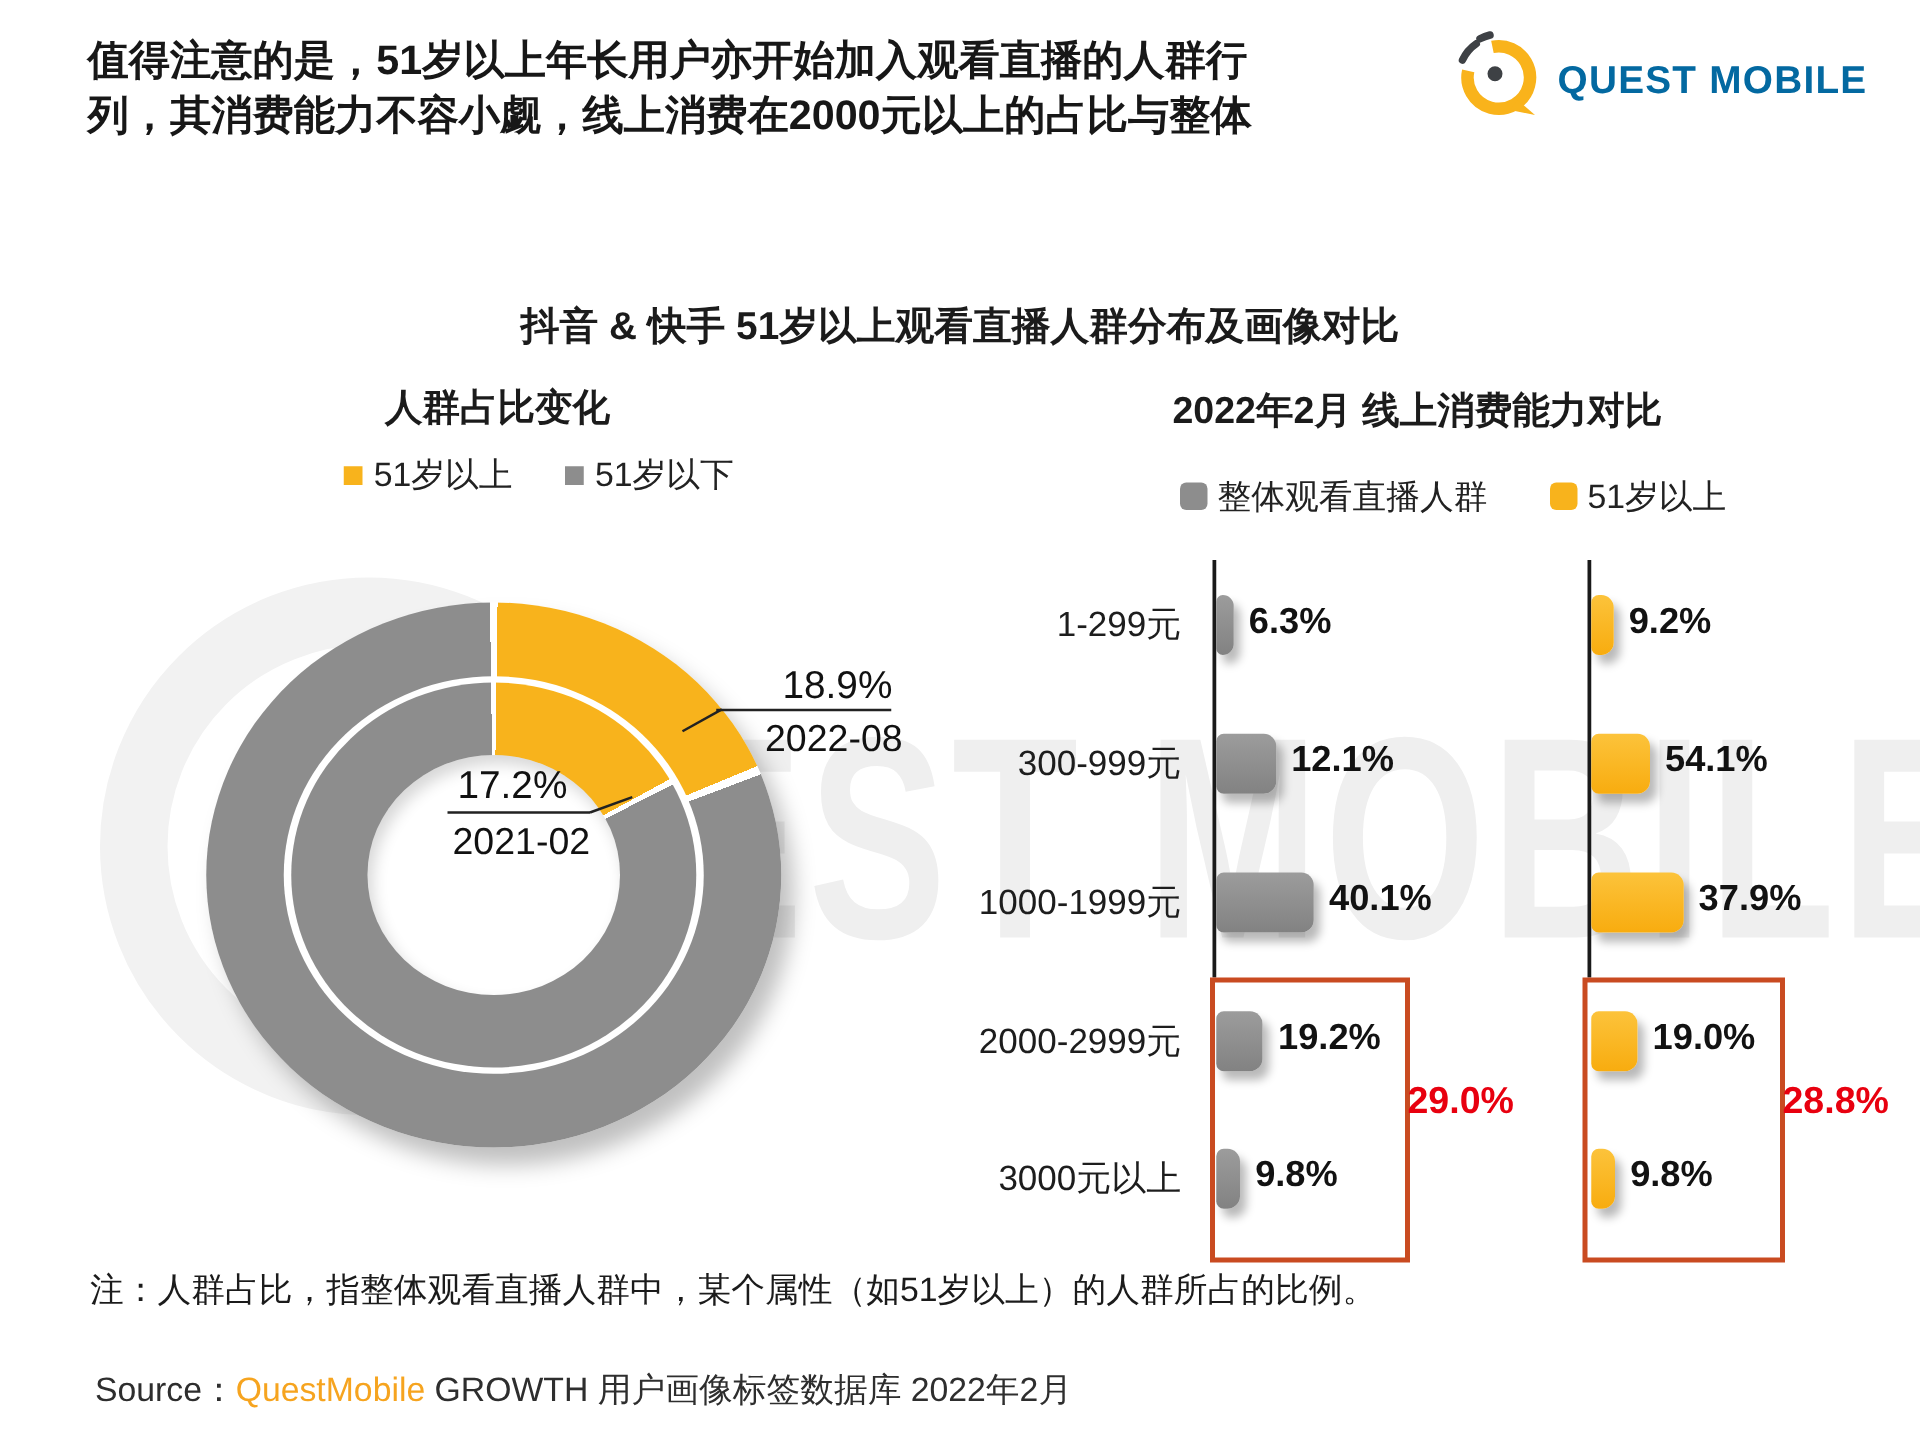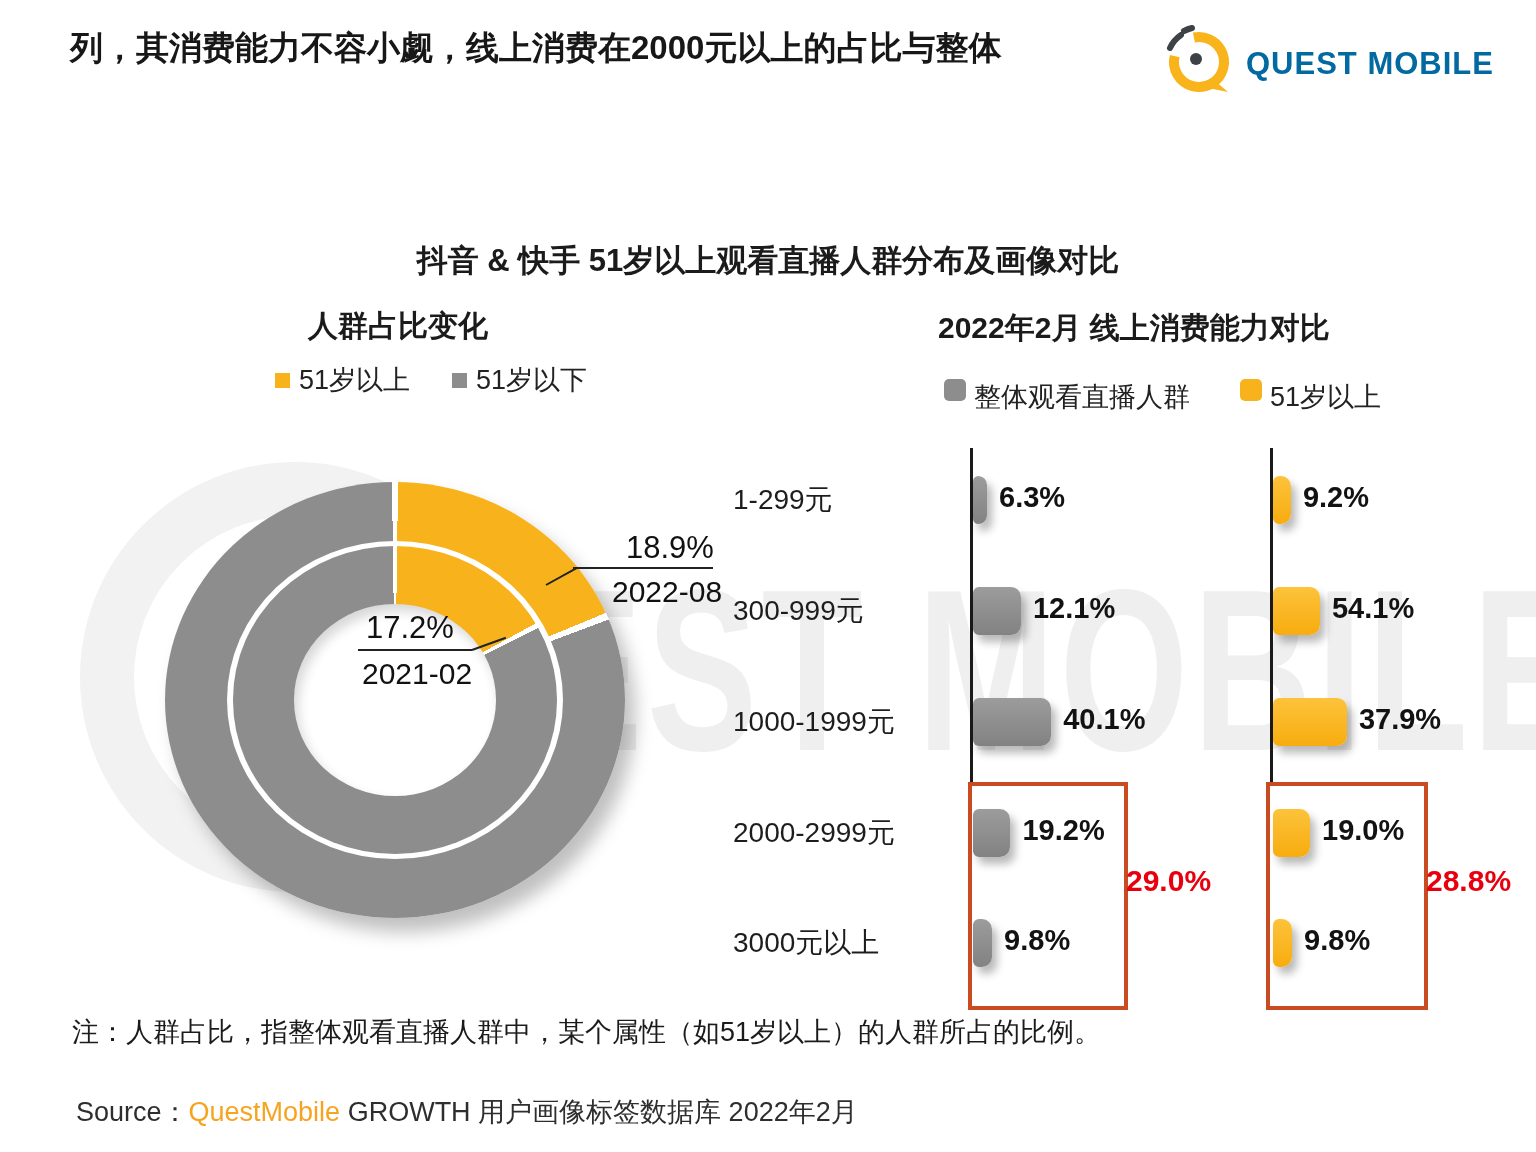--- a/index.html
+++ b/index.html
@@ -30,57 +30,58 @@
   
   .main-title{left:0;top:240px;width:1536px;text-align:center;font-size:31px;
     font-weight:bold;color:#1b1b1b;z-index:2;}
   .panel-title-left{left:308px;top:306px;font-size:30px;font-weight:bold;color:#1b1b1b;z-index:2;}
   .panel-title-right{left:938px;top:308px;font-size:30px;font-weight:bold;color:#1b1b1b;z-index:2;}
 
   
   .legend-left{left:275px;top:362px;display:flex;gap:42px;z-index:2;}
   .legend-left .item{display:flex;align-items:center;gap:9px;font-size:27px;color:#222;}
   .sq{width:15px;height:15px;display:inline-block;}
-  .legend-right-item{display:flex;gap:8px;font-size:27px;color:#222;z-index:2;}
+  .legend-right-item{display:flex;align-items:center;gap:8px;font-size:27px;color:#222;z-index:2;}
   .rsq{width:22px;height:22px;border-radius:5px;display:inline-block;}
 
   
   .donut{left:165px;top:482px;width:460px;height:436px;border-radius:50%;
     box-shadow:10px 14px 18px rgba(0,0,0,.25);z-index:1;}
   .donut-gap{position:absolute;inset:0;margin:auto;width:73%;height:73%;
     border-radius:50%;background:#fff;}
   .donut-inner{position:absolute;inset:0;margin:auto;width:96.5%;height:96.5%;border-radius:50%;}
   .donut-hole{position:absolute;inset:0;margin:auto;width:62.5%;height:62.5%;
     border-radius:50%;background:#fff;box-shadow:inset 4px 7px 12px rgba(0,0,0,.16);}
   .callout-val{font-size:31px;color:#111;z-index:3;}
   .callout-per{font-size:30px;color:#111;z-index:3;}
   .lead-h{height:2px;background:#222;z-index:3;}
   .lead-d{height:2px;background:#222;z-index:3;transform-origin:left center;}
 
   
   .axis{width:3px;background:#1a1a1a;z-index:2;}
-  .cat-label{width:212px;text-align:left;font-size:28px;color:#1d1d1d;z-index:2;white-space:nowrap;}
+  .cat-label{width:212px;text-align:right;font-size:28px;color:#1d1d1d;z-index:2;white-space:nowrap;}
   .hbar{height:48px;border-radius:6px 10px 10px 6px;box-shadow:5px 7px 8px rgba(0,0,0,.28);z-index:2;}
   .val-label{font-size:29px;font-weight:bold;color:#121212;z-index:3;white-space:nowrap;}
   .red-box{border:4px solid #c94b21;z-index:2;background:transparent;}
   .red-label{font-size:30px;font-weight:bold;color:#e8000f;z-index:3;white-space:nowrap;}
 
   
   .note{left:72px;top:1014px;font-size:27px;color:#1b1b1b;z-index:2;}
   .source{left:76px;top:1094px;font-size:27px;color:#2e2e2e;z-index:2;}
   .source .brand{color:#f6a41f;}
 </style>
 </head>
 <body>
 
 <div class="abs wm-ring"></div>
 <div class="abs wm-tail"></div>
 <div class="abs wm-text">UEST MOBILE</div>
 
 <div class="abs header">
+  <div>值得注意的是，51岁以上年长用户亦开始加入观看直播的人群行</div>
   <div>列，其消费能力不容小觑，线上消费在2000元以上的占比与整体</div>
 </div>
 
 <div class="abs logo-box">
   <svg width="76" height="76" viewBox="0 0 76 76">
     <circle cx="39" cy="40" r="25" fill="none" stroke="#F9B31B" stroke-width="10" stroke-dasharray="128 30" stroke-dashoffset="-8" transform="rotate(-120 39 40)"></circle>
     <polygon points="54,58 68,70 48,66" fill="#F9B31B"></polygon>
     <circle cx="36" cy="37" r="6" fill="#3E4145"></circle>
     <path d="M 10 26 A 32 32 0 0 1 21 13" fill="none" stroke="#3E4145" stroke-width="6" stroke-linecap="round"></path>
     <path d="M 24 9 A 34 34 0 0 1 32 6" fill="none" stroke="#3E4145" stroke-width="6" stroke-linecap="round"></path>

